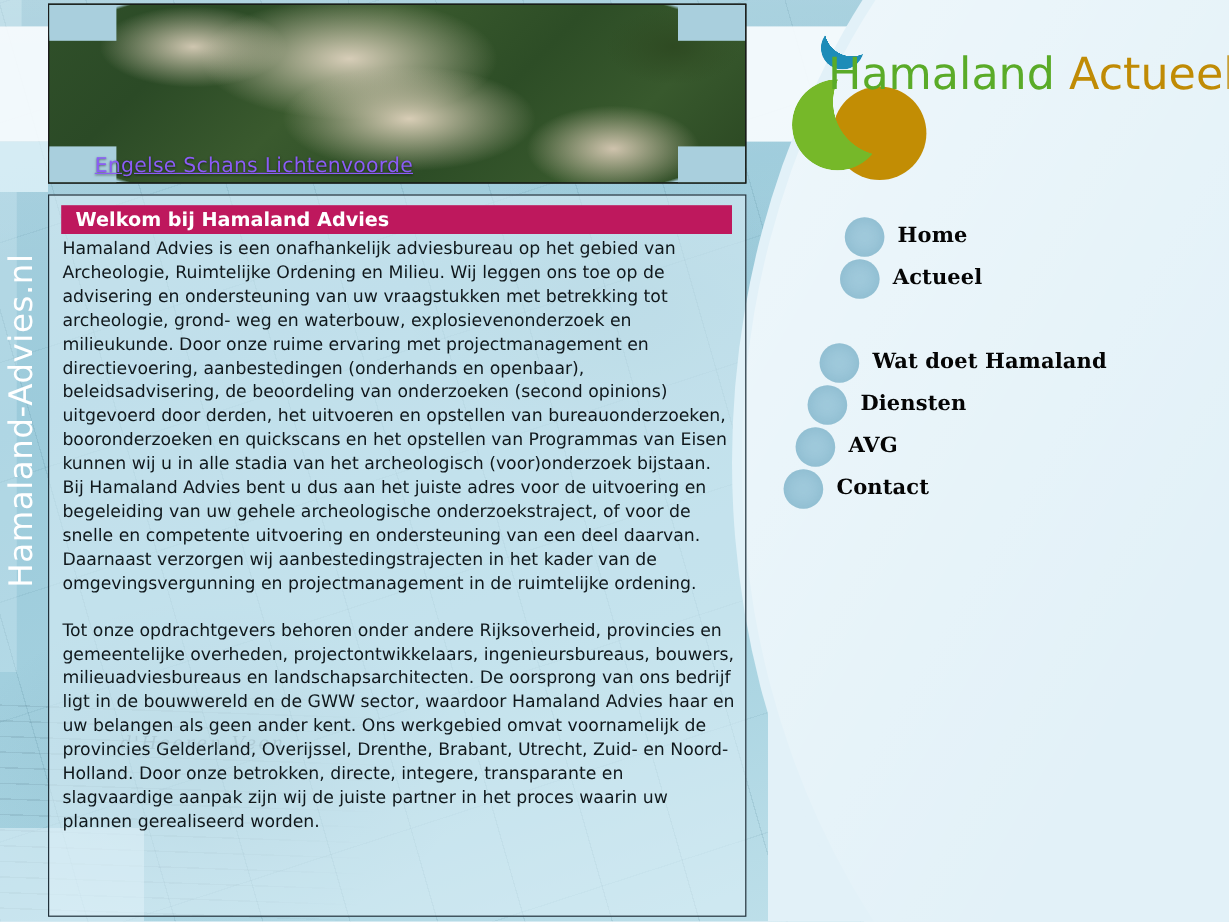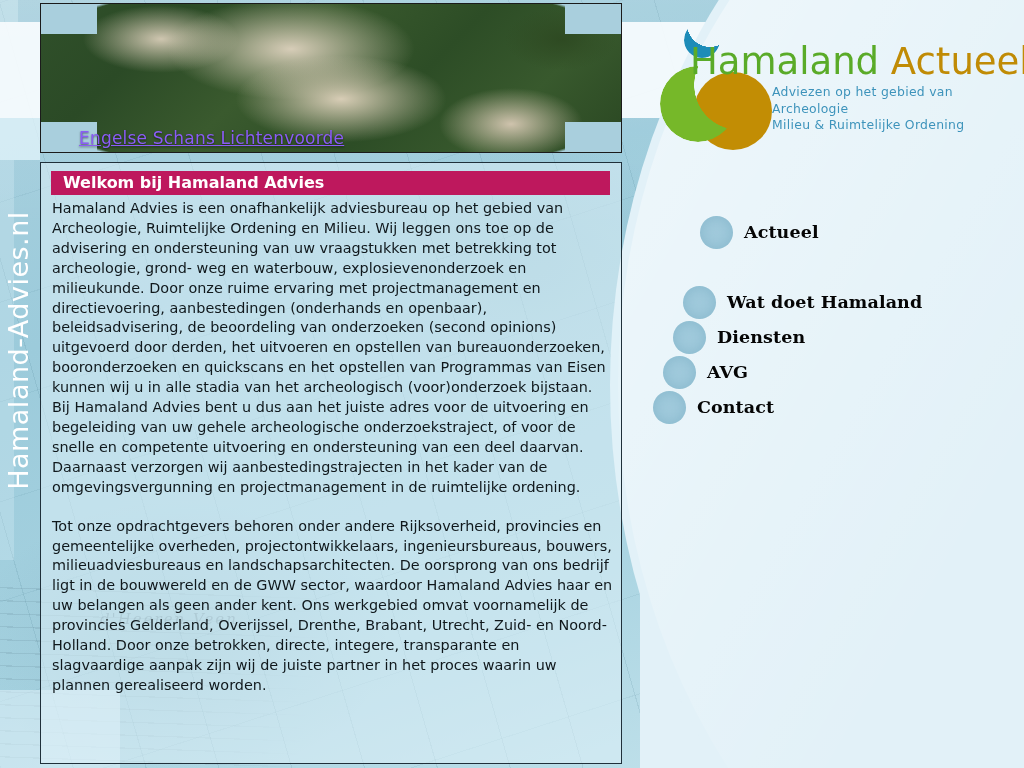--- a/index.html
+++ b/index.html
@@ -213,27 +213,27 @@
     <p>Hamaland Advies is een onafhankelijk adviesbureau op het gebied van Archeologie, Ruimtelijke Ordening en Milieu. Wij leggen ons toe op de advisering en ondersteuning van uw vraagstukken met betrekking tot archeologie, grond- weg en waterbouw, explosievenonderzoek en milieukunde. Door onze ruime ervaring met projectmanagement en directievoering, aanbestedingen (onderhands en openbaar), beleidsadvisering, de beoordeling van onderzoeken (second opinions) uitgevoerd door derden, het uitvoeren en opstellen van bureauonderzoeken, booronderzoeken en quickscans en het opstellen van Programma s van Eisen kunnen wij u in alle stadia van het archeologisch (voor)onderzoek bijstaan. Bij Hamaland Advies bent u dus aan het juiste adres voor de uitvoering en begeleiding van uw gehele archeologische onderzoekstraject, of voor de snelle en competente uitvoering en ondersteuning van een deel daarvan. Daarnaast verzorgen wij aanbestedingstrajecten in het kader van de omgevingsvergunning en projectmanagement in de ruimtelijke ordening.</p>
     <p>Tot onze opdrachtgevers behoren onder andere Rijksoverheid, provincies en gemeentelijke overheden, projectontwikkelaars, ingenieursbureaus, bouwers, milieuadviesbureaus en landschapsarchitecten. De oorsprong van ons bedrijf ligt in de bouwwereld en de GWW sector, waardoor Hamaland Advies haar en uw belangen als geen ander kent. Ons werkgebied omvat voornamelijk de provincies Gelderland, Overijssel, Drenthe, Brabant, Utrecht, Zuid- en Noord-Holland. Door onze betrokken, directe, integere, transparante en slagvaardige aanpak zijn wij de juiste partner in het proces waarin uw plannen gerealiseerd worden.</p>
   </div>
 </div>
 
 <div id="brand">
   <div class="logo-gold"></div>
   <div class="logo-green"></div>
   <div class="logo-blue-crescent"></div>
   <div id="brand-wordmark"><span class="w1">Hamaland</span><span class="w2"> Actueel</span></div>
-  <div id="brand-tagline">
-    <div>Adviezen op het gebied van Archeologie</div>
-    <div>Milieu &amp; Ruimtelijke Ordening</div>
-  </div>
 </div>
 
 <nav id="nav">
+    <div class="nav-item" style="left: 64px; top: 20px;">
+      <span class="nav-bullet"></span>
+      <span class="nav-label">Home</span>
+    </div>
     <div class="nav-item" style="left: 60px; top: 55px;">
       <span class="nav-bullet"></span>
       <span class="nav-label">Actueel</span>
     </div>
     <div class="nav-item" style="left: 43px; top: 125px;">
       <span class="nav-bullet"></span>
       <span class="nav-label">Wat doet Hamaland</span>
     </div>
     <div class="nav-item" style="left: 33px; top: 160px; text-align: center;">
       <span class="nav-bullet"></span>

